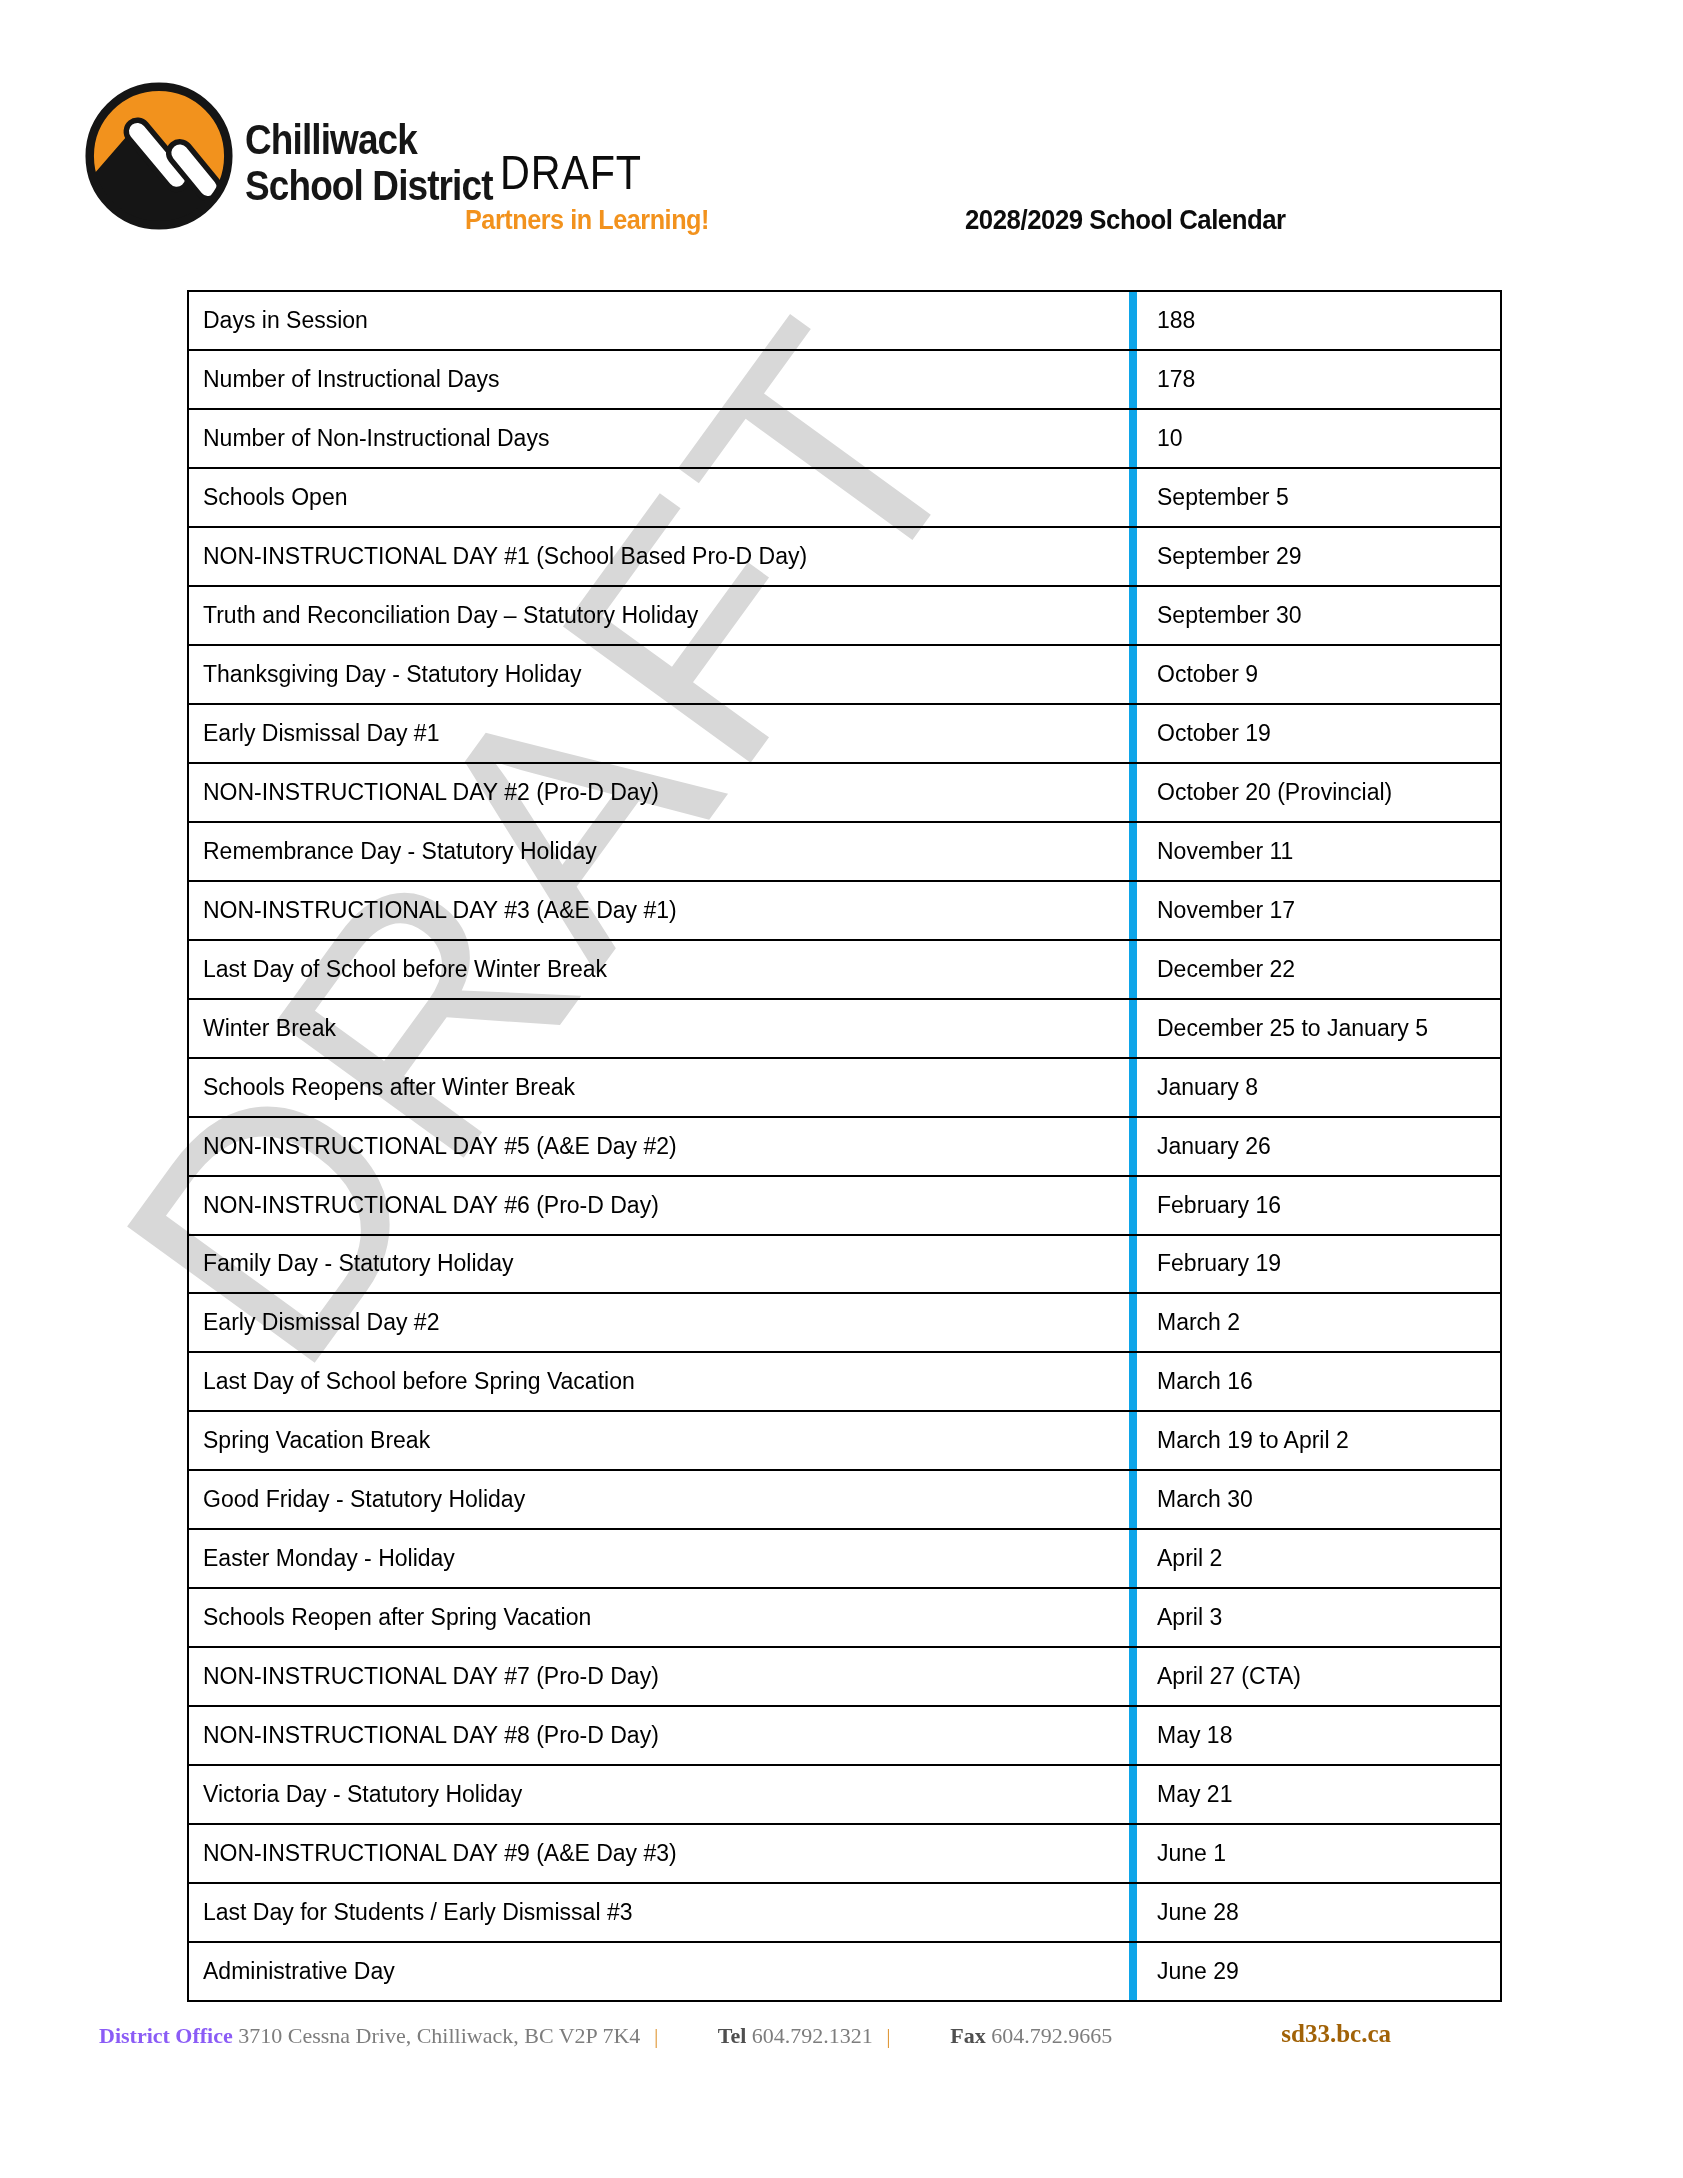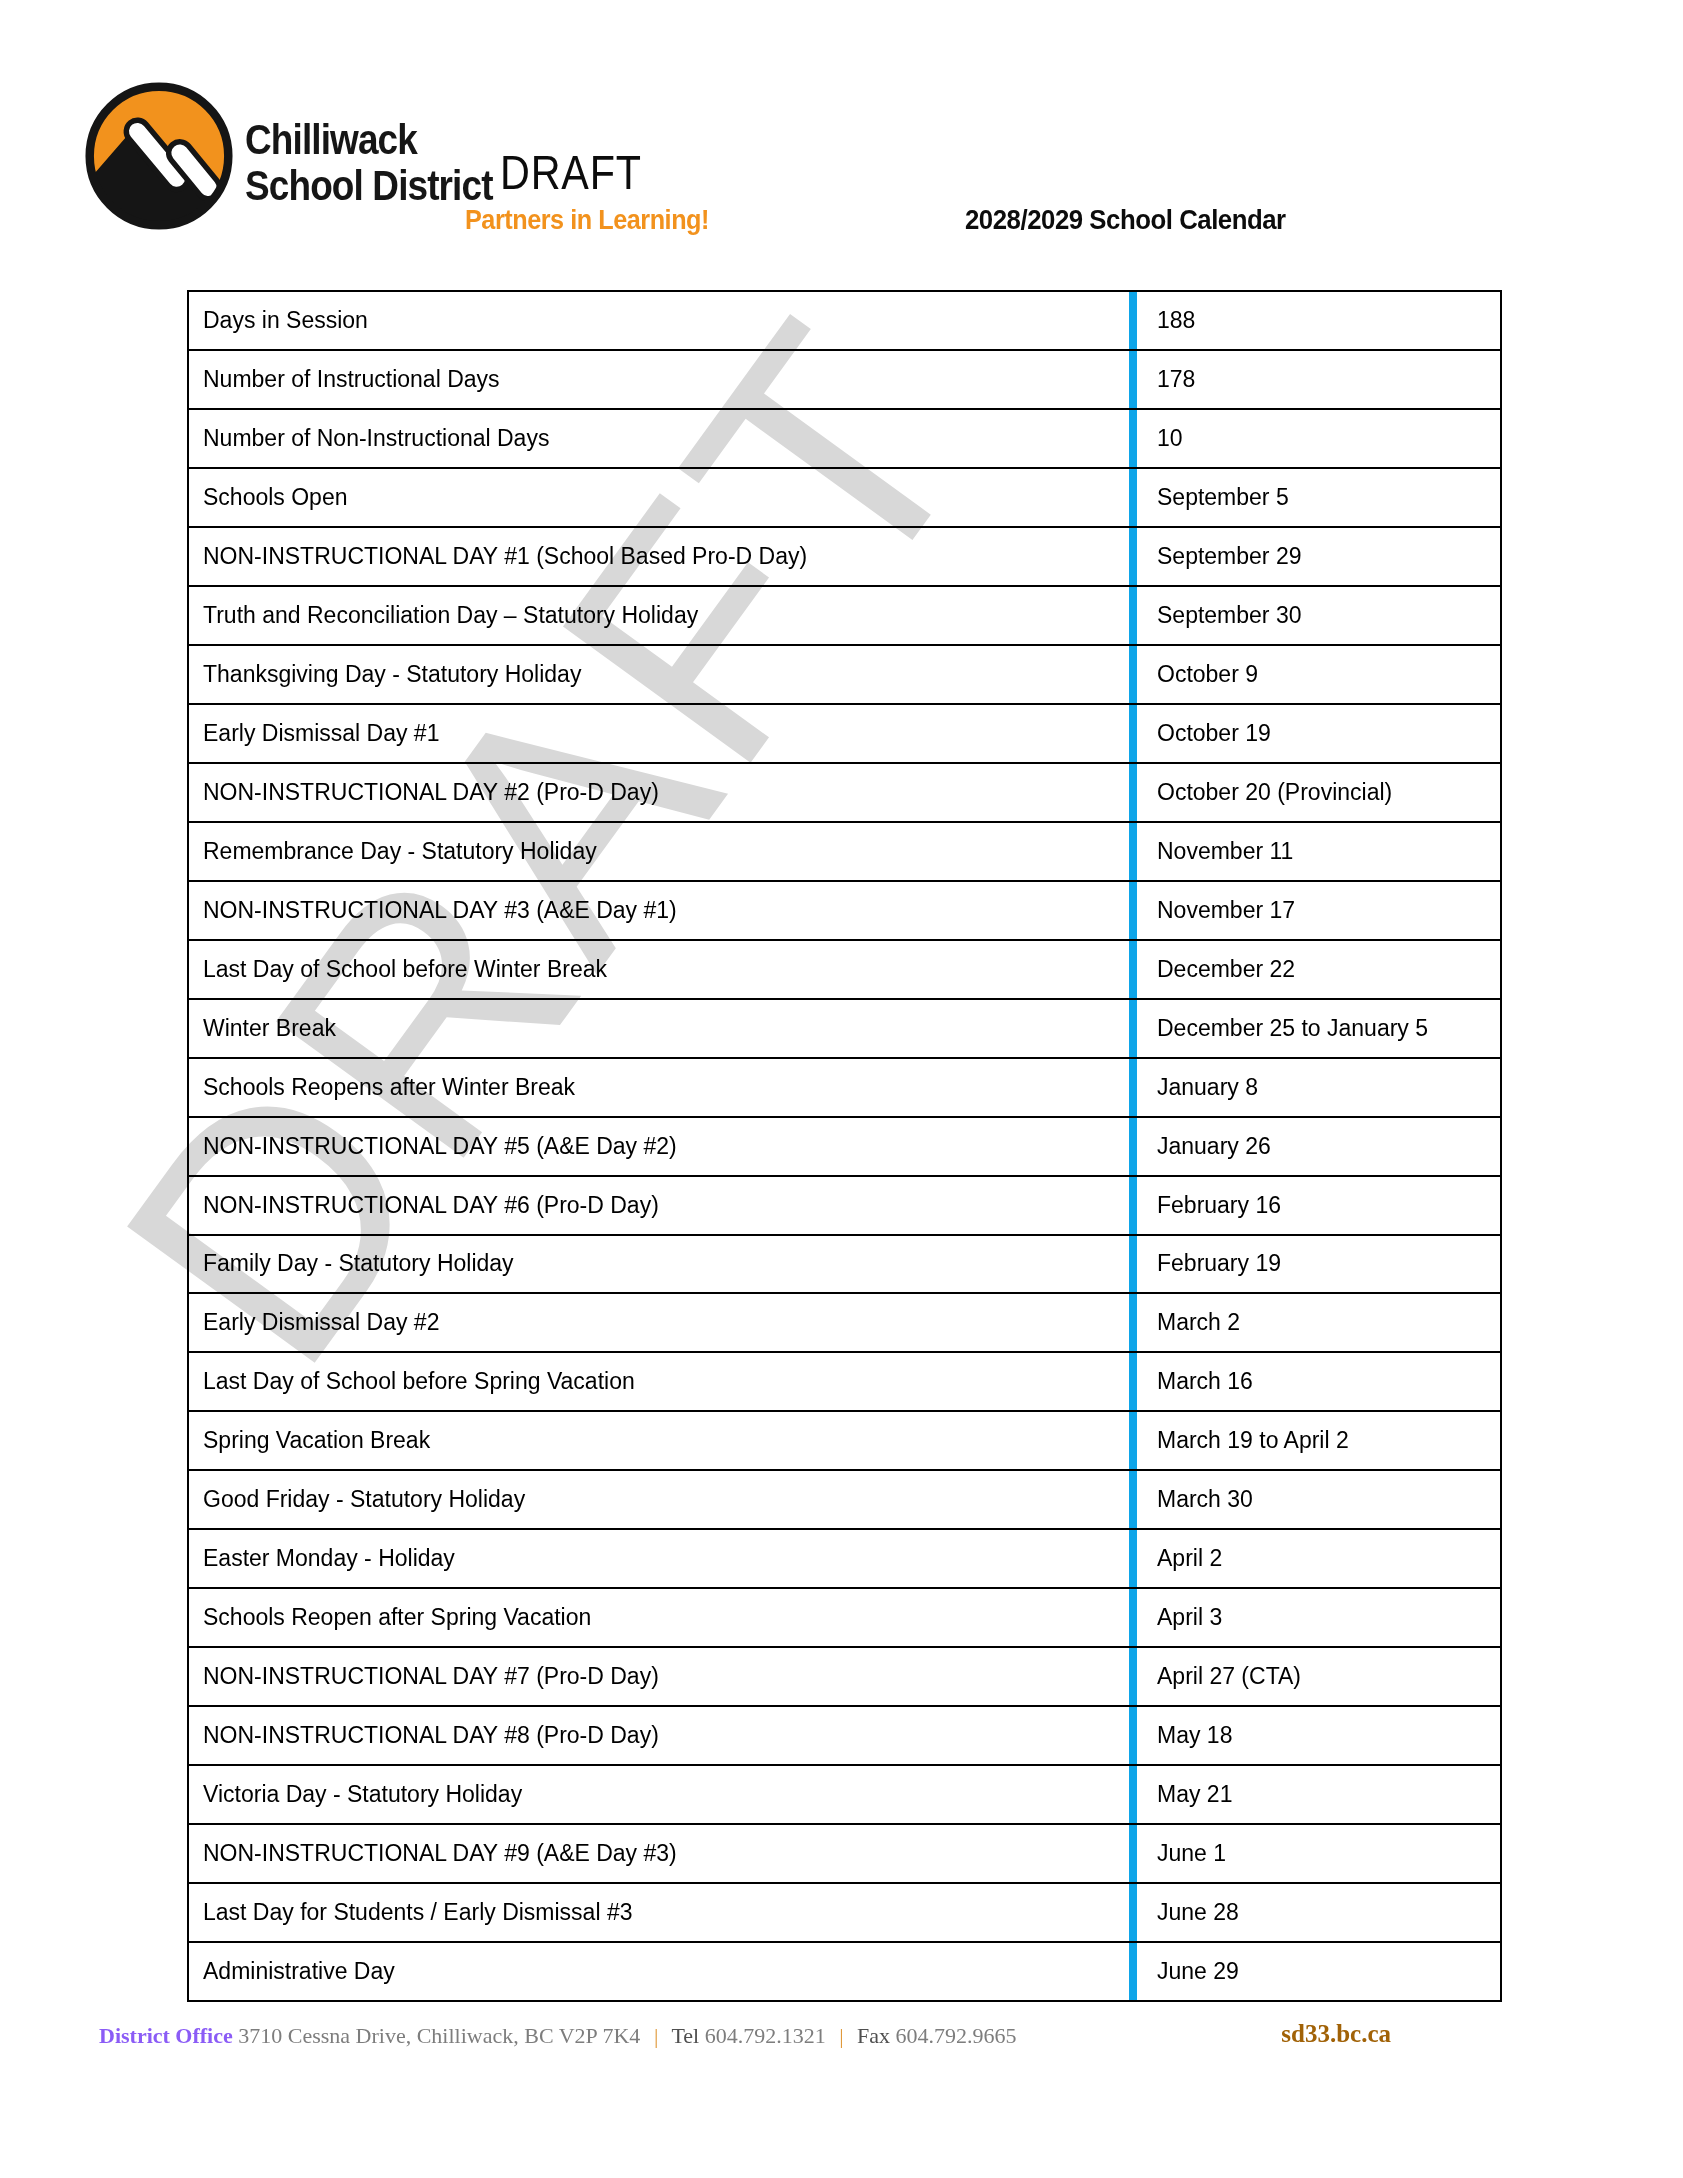--- a/index.html
+++ b/index.html
@@ -56,21 +56,21 @@
   .cell.value { flex:1; border-left:8px solid #0ea5e9; padding-left:20px; }
 
   
   .footer {
     position:absolute; left:99px; top:2023px; z-index:2;
     font-family:"Liberation Serif", serif; font-size:22px;
     color:var(--footer_text_gray, #7d7d7d); white-space:nowrap;
   }
   .footer .office { font-weight:bold; color:#8b5cf6; }
   .footer .sep { color:var(--footer_divider_orange, #e09a3c); padding:0 8px; }
-  .footer .lbl { font-weight:normal; color:#4f4f4f; }
+  .footer .lbl { font-weight:bold; color:#4f4f4f;margin-left:46px; }
   .website {
     position:absolute; right:292px; top:2020px; z-index:2;
     font-family:"Liberation Serif", serif; font-size:25px; font-weight:bold; color:#a16207;
   }
 </style>
 </head>
 <body>
 
 <div class="page">
 

